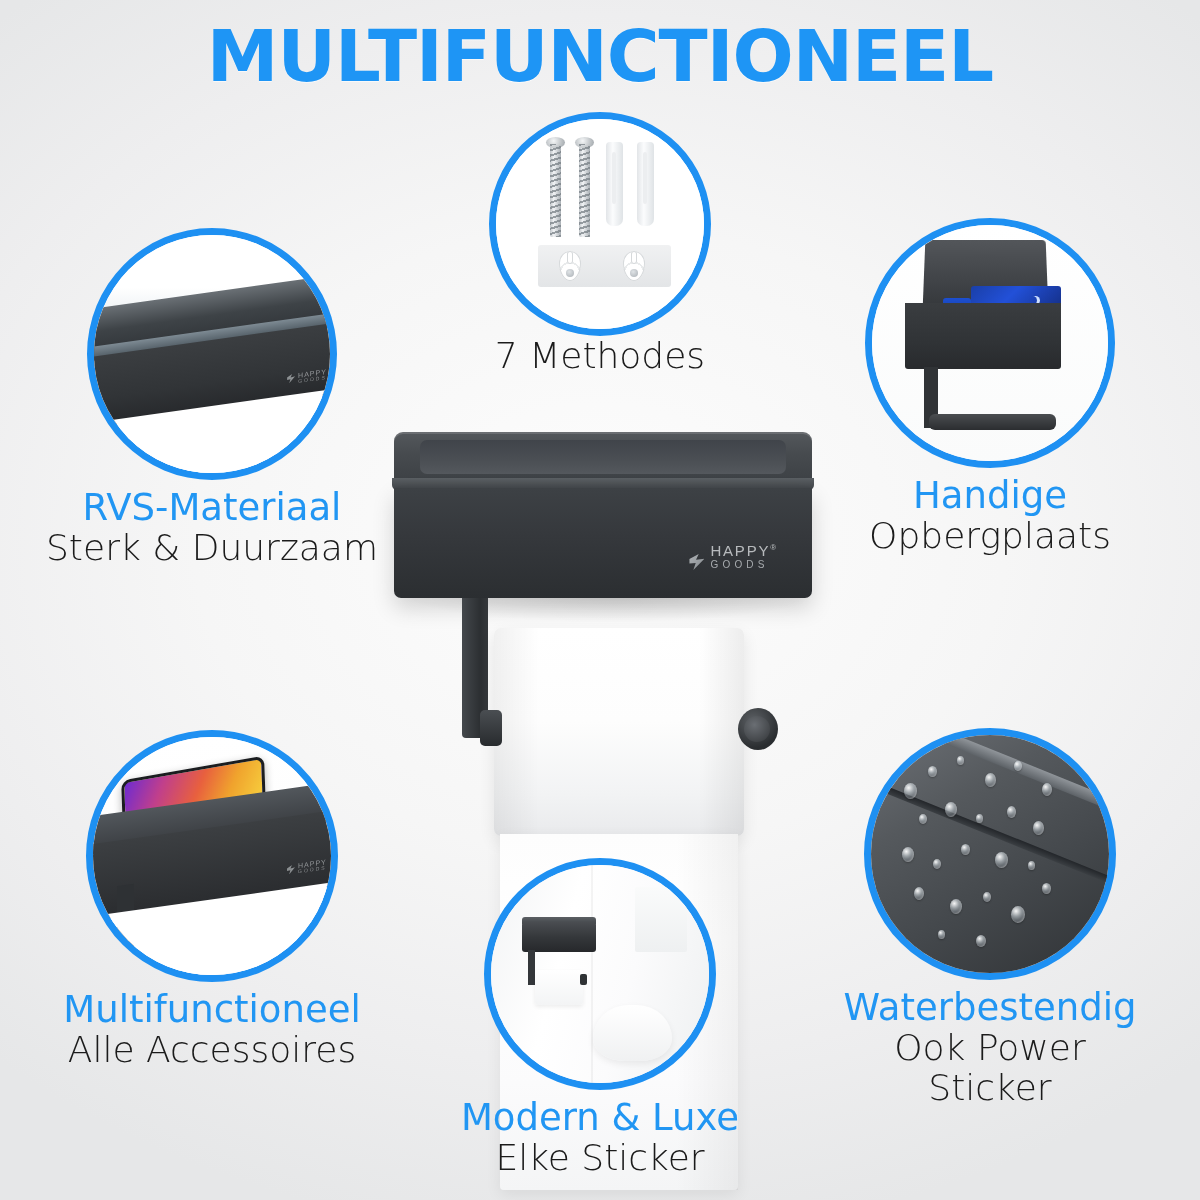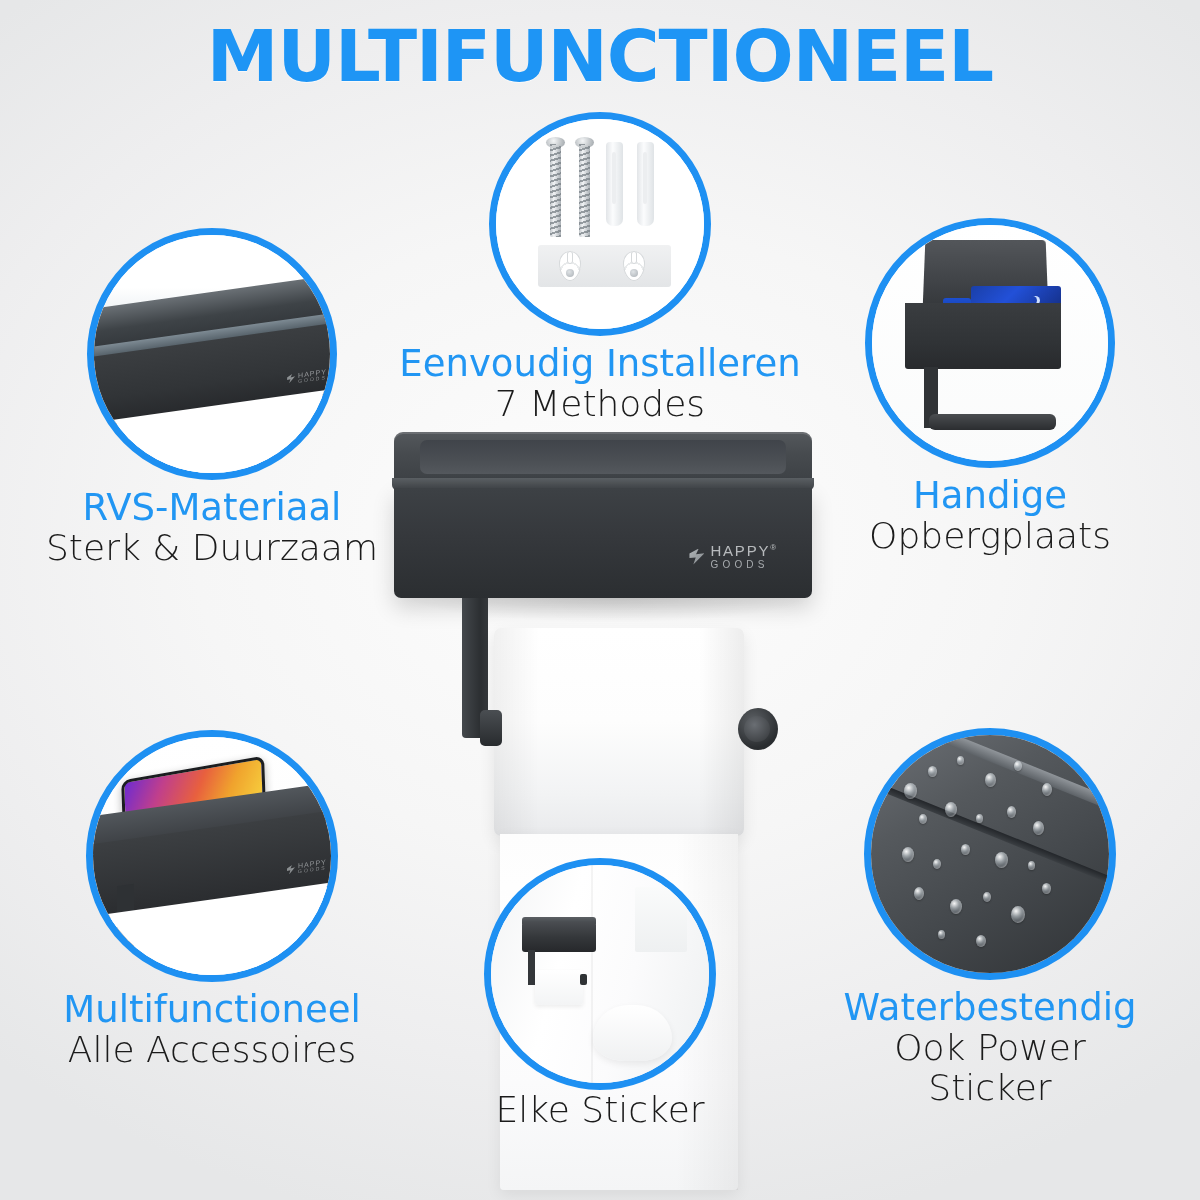--- a/index.html
+++ b/index.html
@@ -184,21 +184,21 @@
     border-radius:0 0 5px 5px;
   }
   .h-body{
     position:absolute;left:14px;top:68px;width:418px;height:110px;
     background:linear-gradient(180deg,#3d4145 0%,#35383c 45%,#2b2e31 100%);
     border-radius:0 0 7px 7px;
     box-shadow:0 10px 22px rgba(0,0,0,.16);
   }
   .h-logo{
     position:absolute;right:34px;bottom:28px;
-    display:flex;align-items:center;gap:6px;opacity:.8;
+    display:flex;align-items:flex-end;gap:6px;opacity:.8;
   }
   .h-logo .mark{
     width:15px;height:16px;
     background:linear-gradient(135deg,#cfd3d6,#9aa0a4);
     clip-path:polygon(0 32%,62% 0,44% 36%,100% 30%,26% 100%,42% 56%,0 60%);
   }
   .h-logo .txt{line-height:1;}
   .h-logo .l1{font-size:15px;letter-spacing:1.8px;color:#d9dcde;font-family:"Liberation Sans",sans-serif;}
   .h-logo .l2{font-size:10px;letter-spacing:4.2px;color:#c3c7ca;margin-top:2px;font-family:"Liberation Sans",sans-serif;}
   .h-logo .reg{font-size:8px;vertical-align:super;color:#d9dcde;}
@@ -258,21 +258,20 @@
         </div>
         <div class="plug" style="left:68%;top:11%;height:40%;">
           <div class="slit"></div>
         </div>
         <div class="plate" style="left:20%;top:60%;width:64%;height:20%;">
           <div class="keyhole" style="left:16%;top:14%;"></div>
           <div class="keyhole" style="left:64%;top:14%;"></div>
         </div>
       </div>
     </div>
-    <div class="cap-head">Eenvoudig Installeren</div>
     <div class="cap-sub">7 Methodes</div>
   </div>
 
   <div class="callout" id="c-topleft">
     <div class="ring">
       <div class="photo p1-bg">
         <div class="box-lid p1-lid"></div>
         <div class="box-lid p1-lid2"></div>
         <div class="box-body p1-body">
           <div style="position:absolute;right:12%;bottom:22%;display:flex;align-items:center;gap:3px;opacity:.62;">
@@ -393,16 +392,17 @@
         <div class="p6-wallline"></div>
         <div class="p6-shelf"></div>
         <div class="p6-boxtop"></div>
         <div class="p6-box"></div>
         <div class="p6-arm"></div>
         <div class="p6-roll"></div>
         <div class="p6-knob"></div>
         <div class="p6-toilet"></div>
       </div>
     </div>
+    <div class="cap-head">Modern &amp; Luxe</div>
     <div class="cap-sub">Elke Sticker</div>
   </div>
 
 </div>
 
 </body></html>

